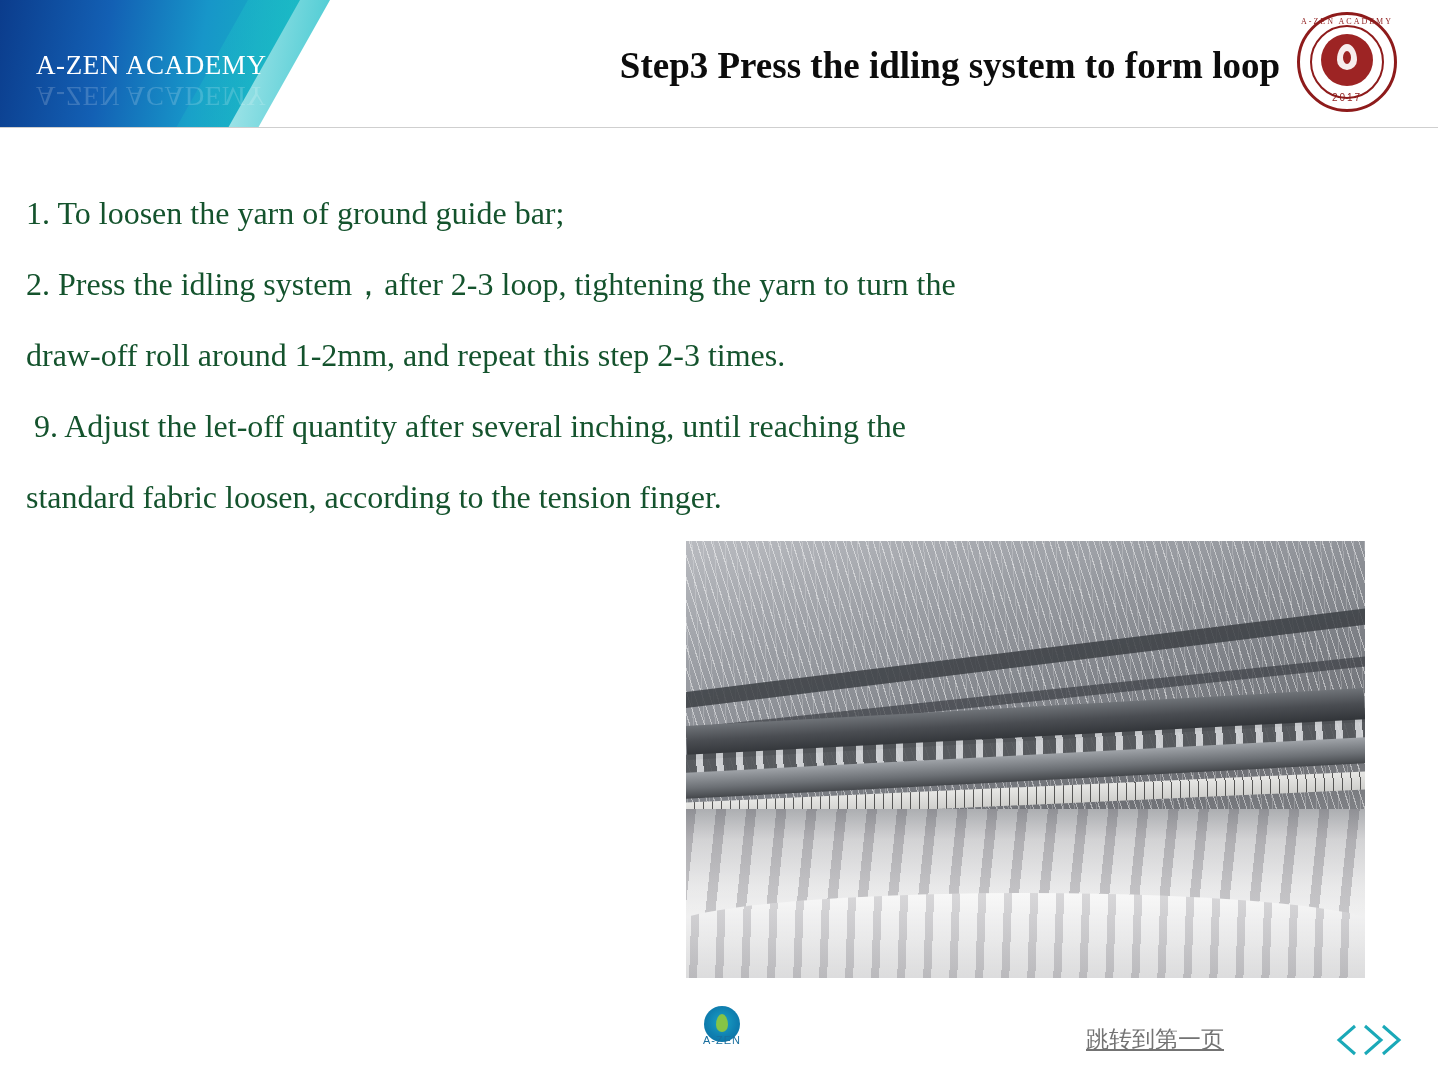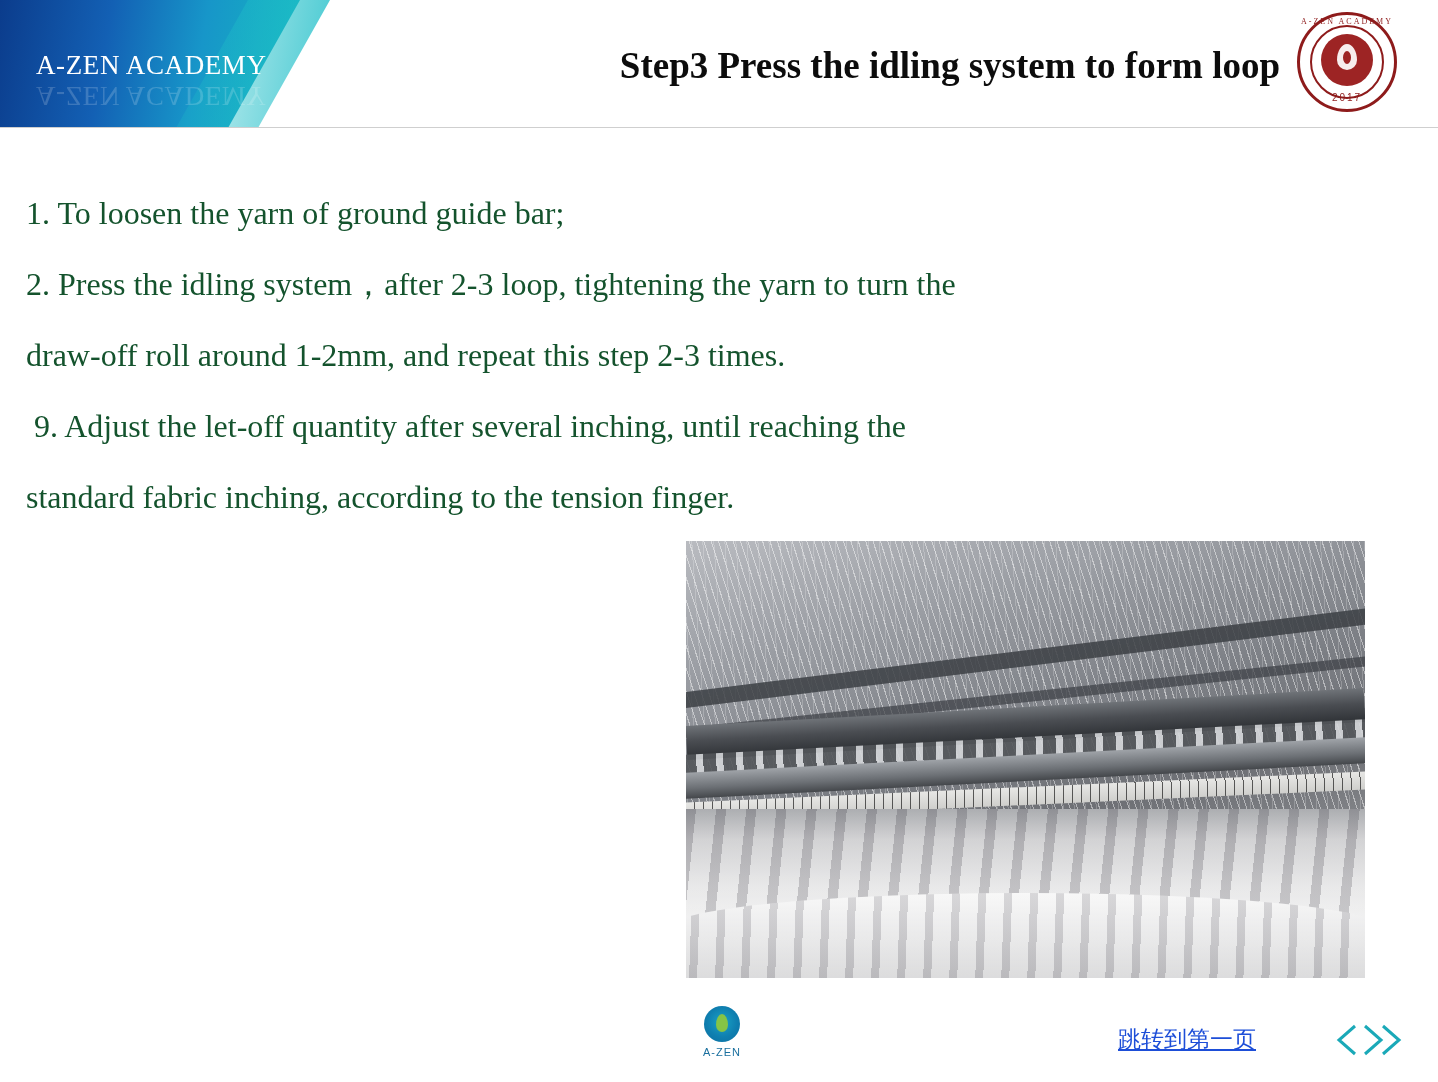--- a/index.html
+++ b/index.html
@@ -264,33 +264,33 @@
     content: "";
     position: absolute;
     left: 12px; top: 8px;
     width: 12px; height: 18px;
     background: #8cc63f;
     border-radius: 50% 50% 50% 50% / 60% 60% 40% 40%;
     opacity: 0.95;
   }
   .footer-logo-text {
     position: absolute;
-    left: 0; top: 40px;
+    left: 0; top: 28px;
     width: 72px;
     font-family: "Liberation Sans", sans-serif;
     font-size: 11px;
     letter-spacing: 1px;
     color: #1a6f9e;
   }
   .jump-link {
     position: absolute;
-    left: 1118px; top: 1024px;
+    left: 1086px; top: 1024px;
     font-family: "Liberation Sans", sans-serif;
     font-size: 23px;
-    color: #1d4ed8;
+    color: #737373;
     text-decoration: underline;
     white-space: nowrap;
     cursor: pointer;
   }
   .nav-arrows {
     position: absolute;
     left: 1335px; top: 1022px;
     width: 70px; height: 40px;
   }
   .nav-prev, .nav-next {
@@ -320,21 +320,21 @@
     <div class="seal-bottom-text">2017</div>
   </div>
   <div class="header-rule"></div>
 </div>
 
 <div class="body-text">
   <div class="body-line">1. To loosen the yarn of ground guide bar;</div>
   <div class="body-line">2. Press the idling system，after 2-3 loop, tightening the yarn to turn the</div>
   <div class="body-line">draw-off roll around 1-2mm, and repeat this step 2-3 times.</div>
   <div class="body-line"> 9. Adjust the let-off quantity after several inching, until reaching the</div>
-  <div class="body-line">standard fabric inching, according to the tension finger.</div>
+  <div class="body-line">standard fabric loosen, according to the tension finger.</div>
 </div>
 
 <div class="photo">
   <div class="photo-sky"></div>
   <div class="photo-threads"></div>
   <div class="photo-beam beam1"></div>
   <div class="photo-beam beam2"></div>
   <div class="machine-bar"></div>
   <div class="needle-row"></div>
   <div class="machine-bar2"></div>

